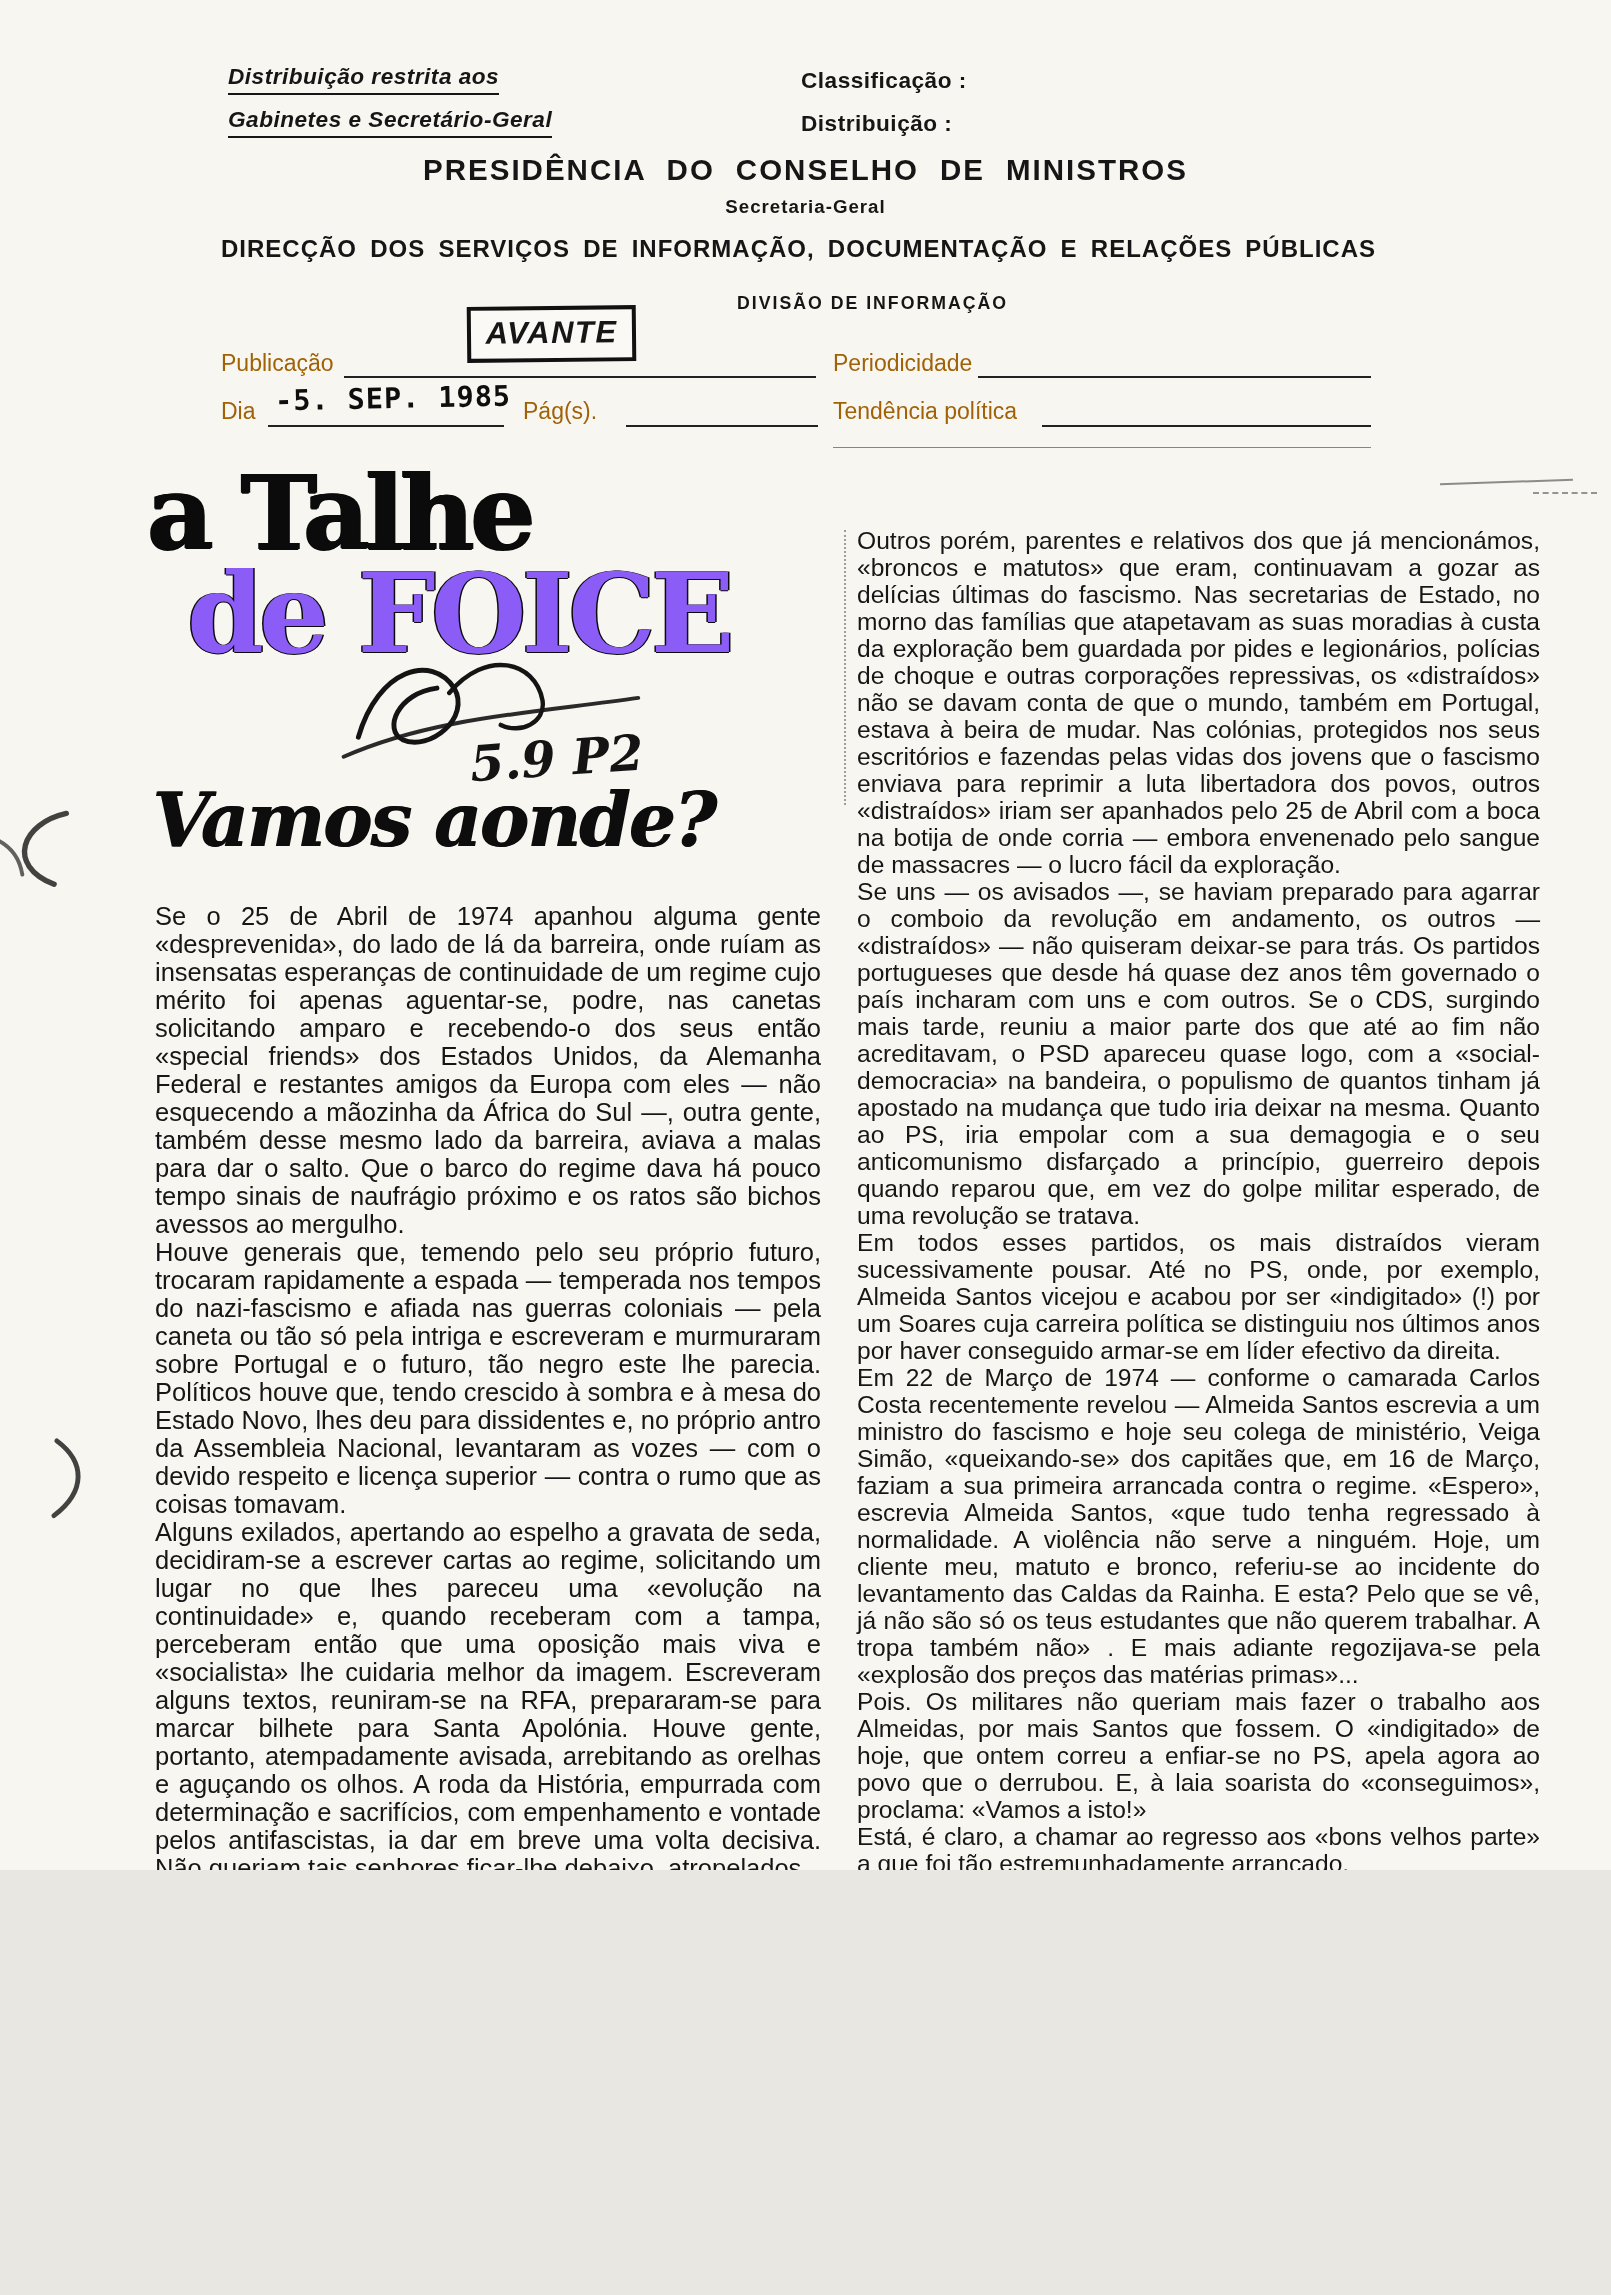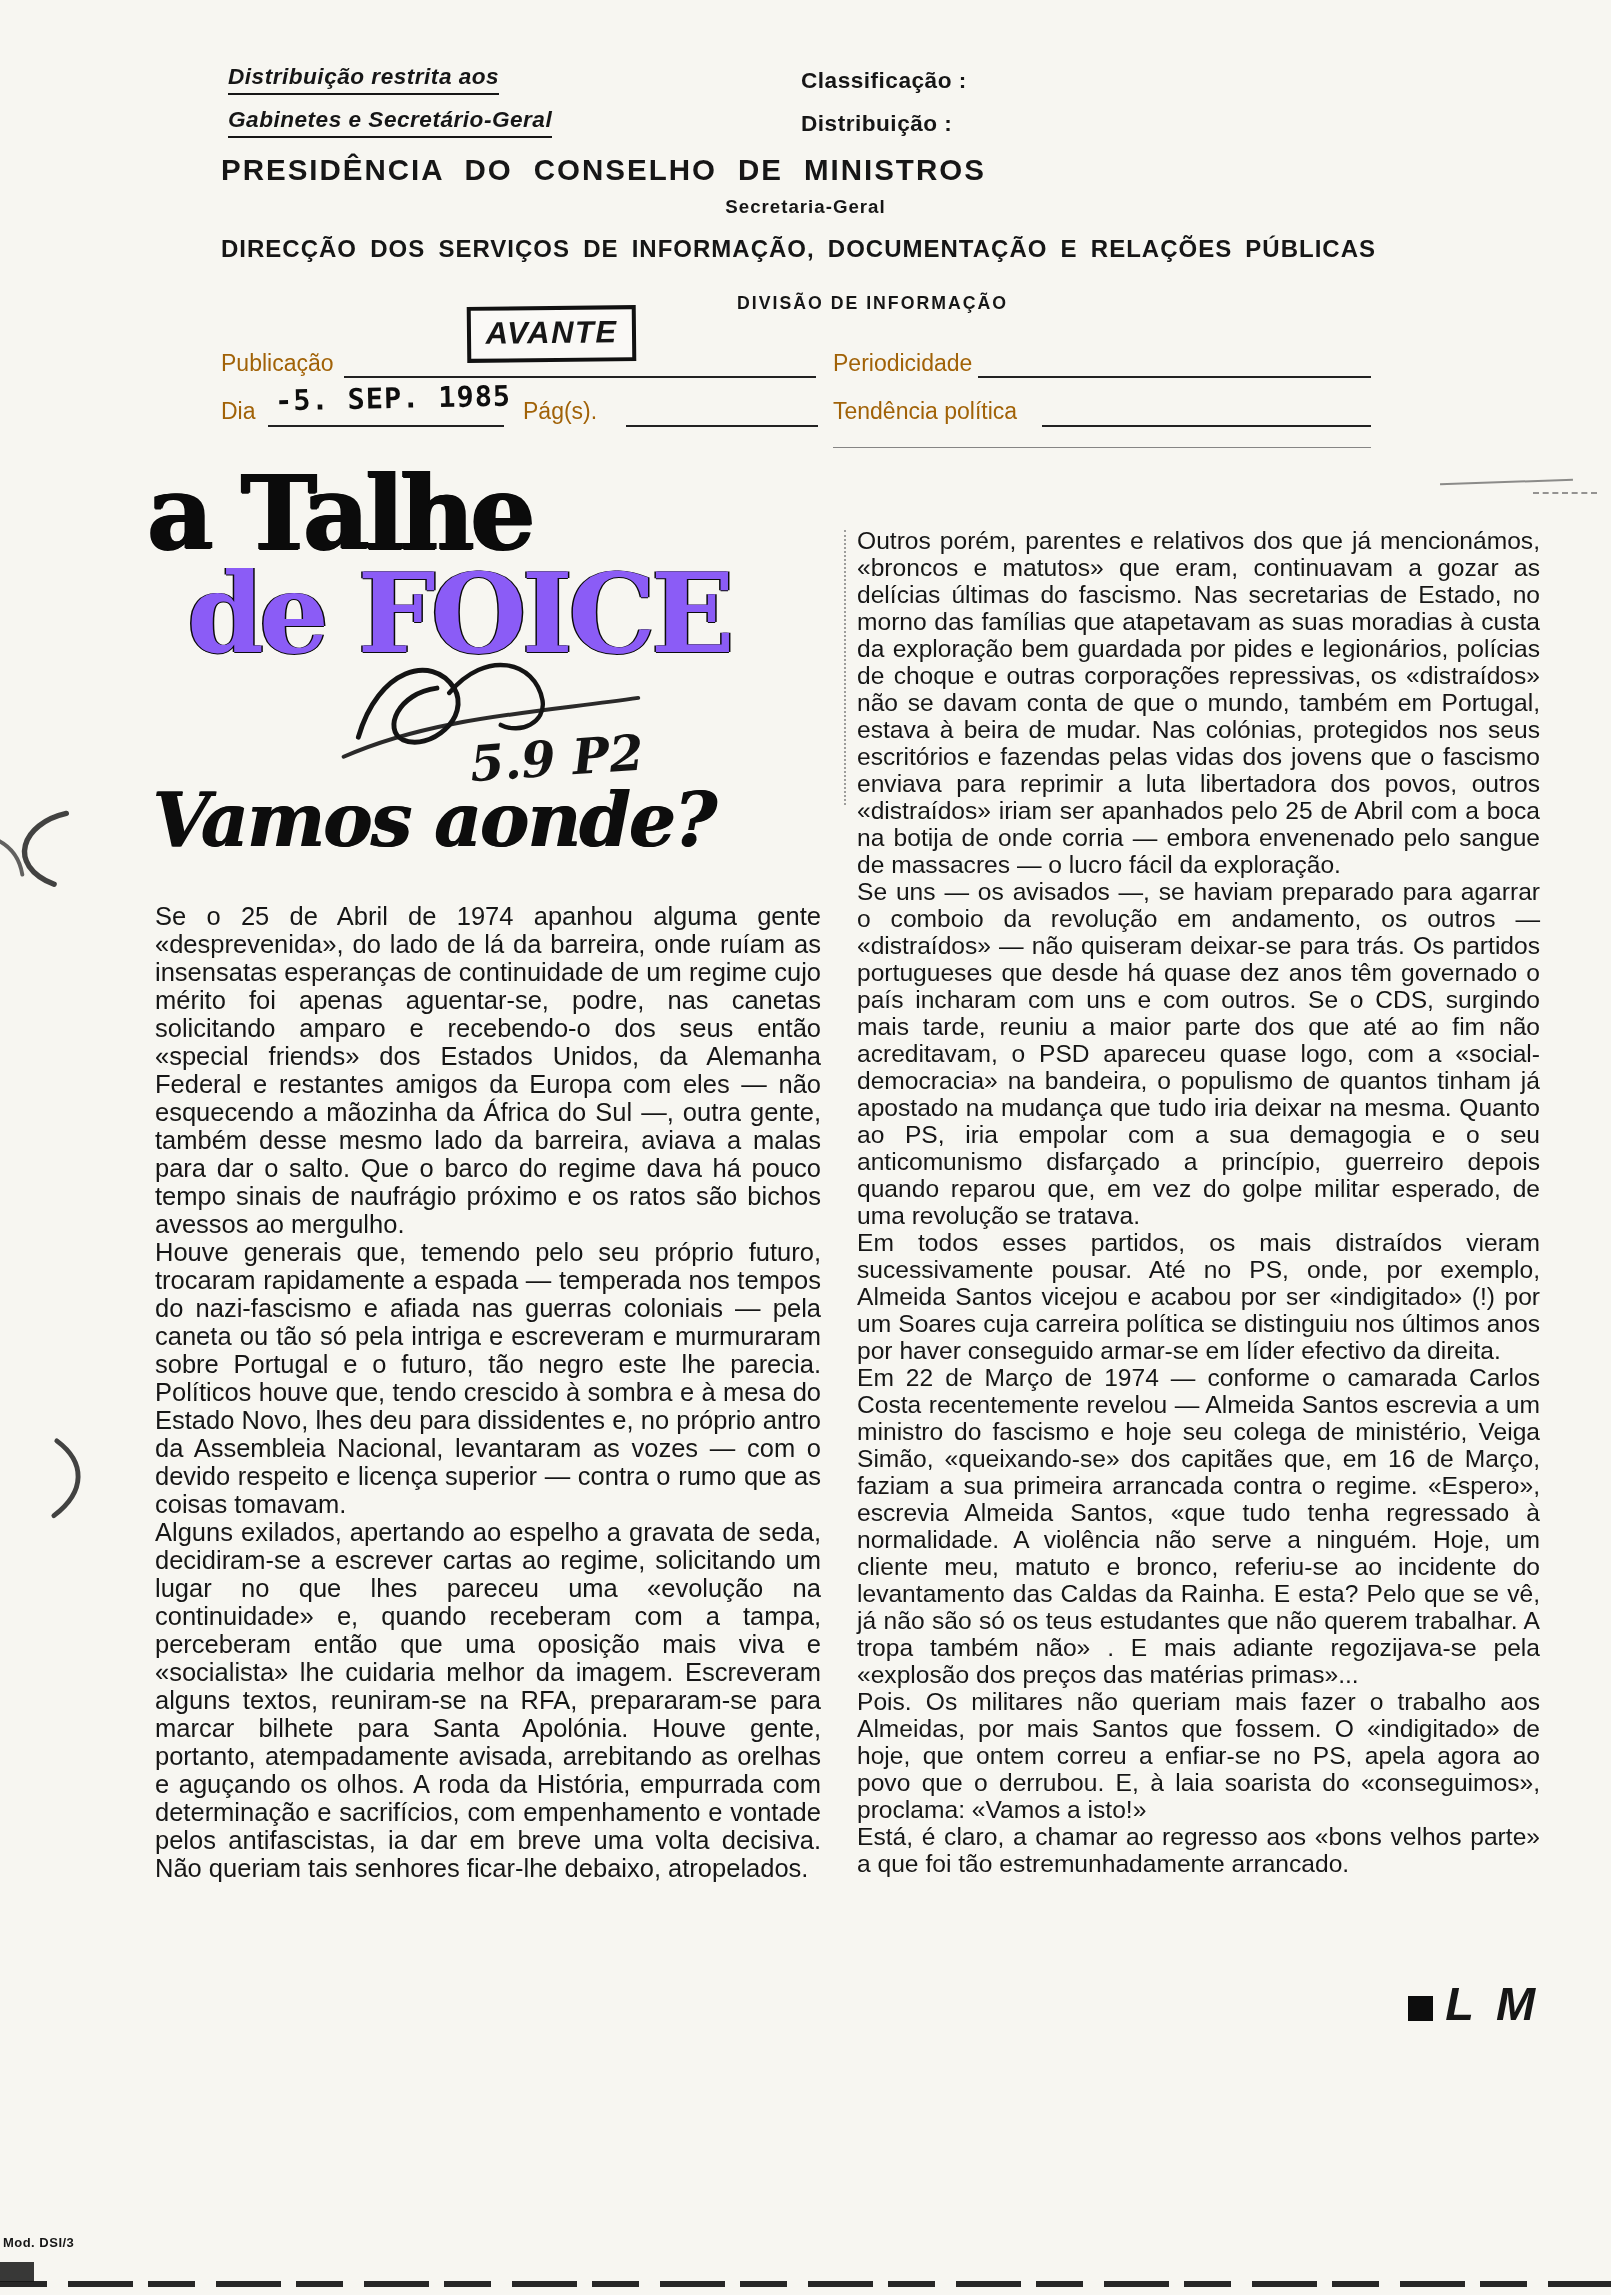--- a/index.html
+++ b/index.html
@@ -1,34 +1,34 @@
 <!DOCTYPE html>
 <html style="font-size:7.9px"><head>
 <meta charset="utf-8">
 <style>
   html,body{margin:0;padding:0;background:#e8e7e2;}
   .page{
     position:relative;
-    width:1612px;height:2295px;
+    width:1612px;height:1870px;
     background:#f7f6f1;
     font-family:"Liberation Sans",sans-serif;
     color:#161616;
     overflow:hidden;
   }
   .abs{position:absolute;}
 
   
   .restrict{
     font-weight:bold;font-style:italic;font-size:22.6px;
     border-bottom:2.5px solid #161616;padding-bottom:2.9px;display:inline-block;
     letter-spacing:0.5px;
   }
   .hdr-label{font-weight:bold;font-size:22.6px;letter-spacing:0.5px;}
   .org-title{
-    left:221px;top:153px;width:1169px;text-align:left;
+    left:221px;top:153px;width:1169px;text-align:center;
     font-weight:bold;font-size:29.5px;letter-spacing:2px;word-spacing:10.8px;
   }
   .org-sub{
     left:221px;top:196px;width:1169px;text-align:center;
     font-weight:bold;font-size:18.7px;letter-spacing:1px;
   }
   .dept{
     left:221px;top:235px;width:1155px;
     font-weight:bold;font-size:24px;letter-spacing:1px;
     text-align:justify;text-align-last:justify;

